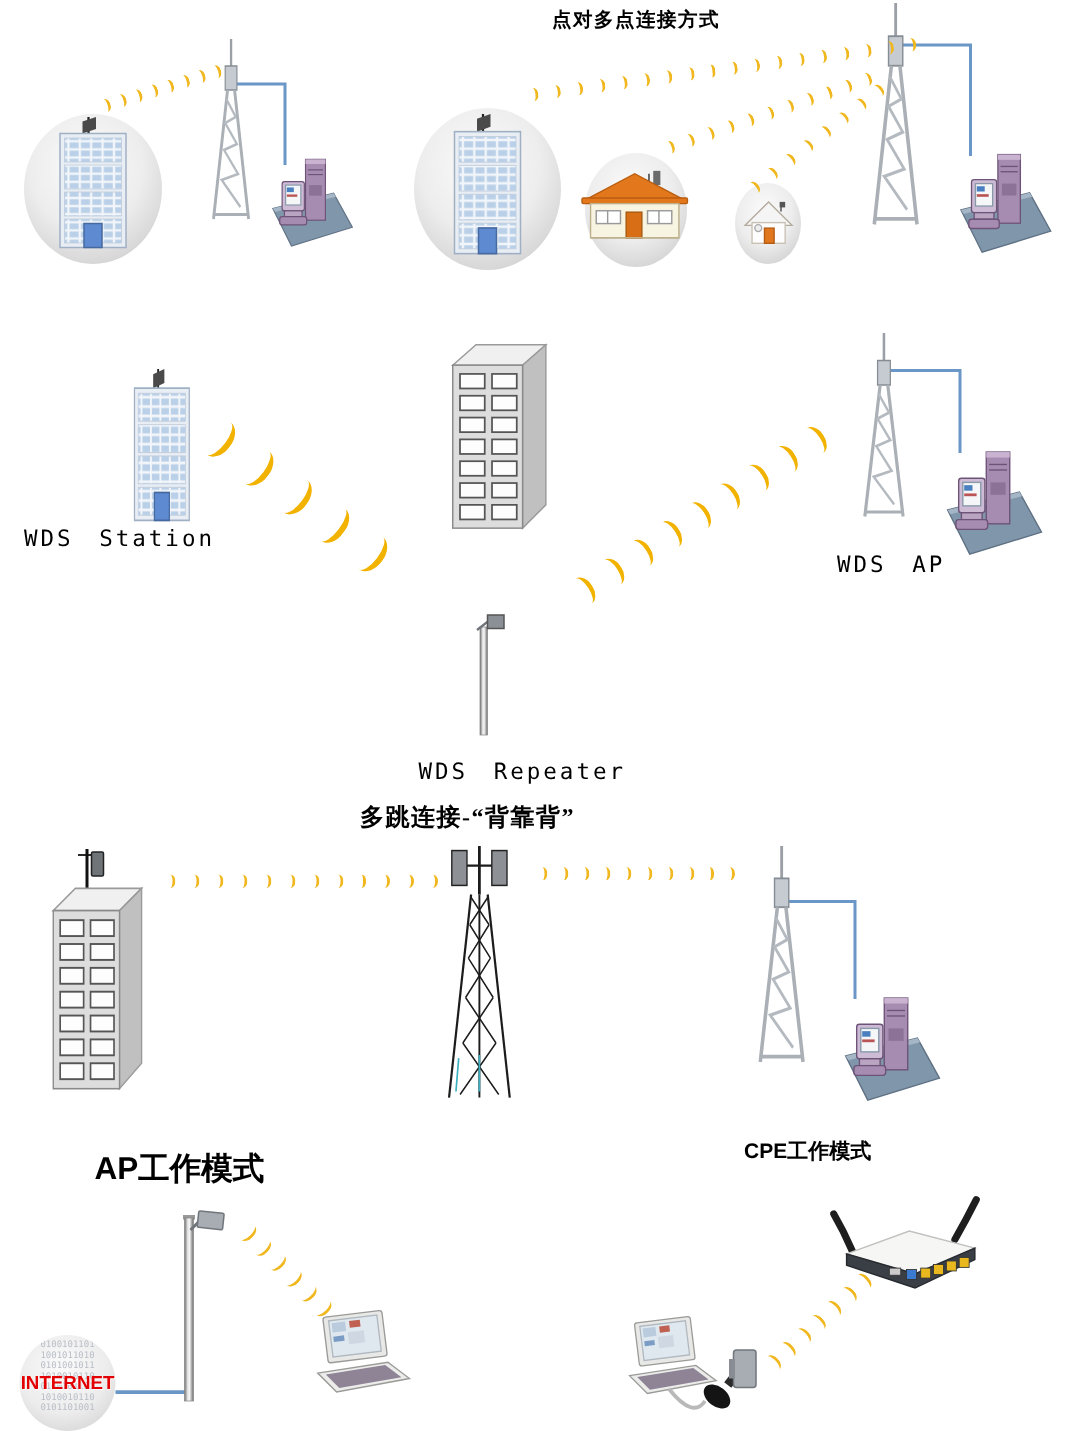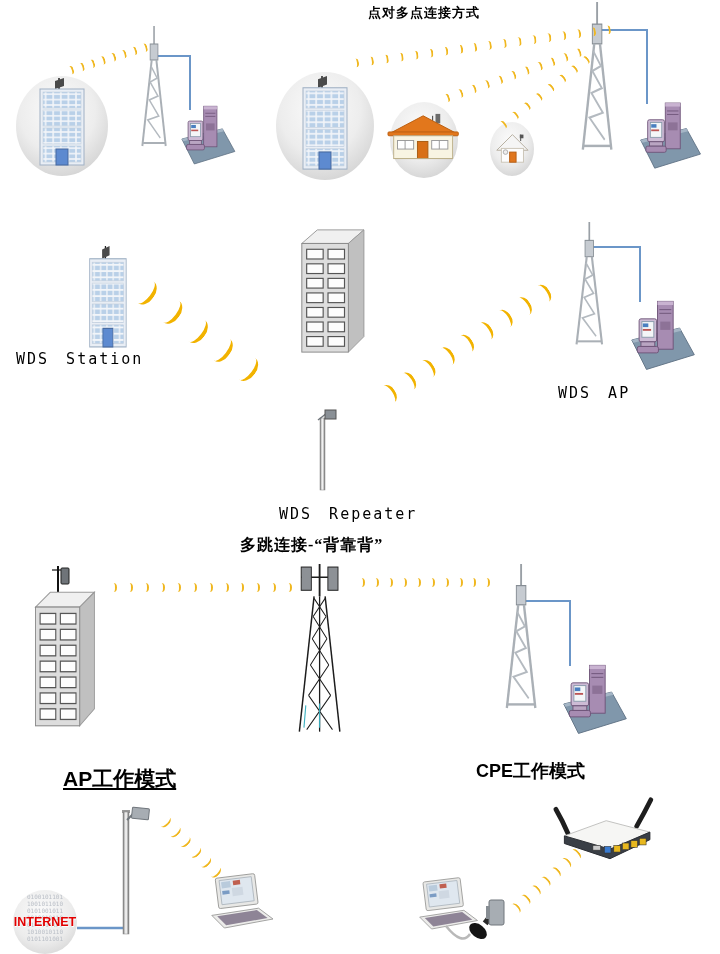--- a/index.html
+++ b/index.html
@@ -348,23 +348,23 @@
       <span style="width: 6.6px; height: 12px; border-right: 2px solid rgb(240, 183, 31); margin-right: 5px;"></span>
       <span style="width: 6.6px; height: 12px; border-right: 2px solid rgb(240, 183, 31); margin-right: 5px;"></span>
       <span style="width: 6.6px; height: 12px; border-right: 2px solid rgb(240, 183, 31); margin-right: 5px;"></span>
       <span style="width: 6.6px; height: 12px; border-right: 2px solid rgb(240, 183, 31); margin-right: 5px;"></span>
       <span style="width: 6.6px; height: 12px; border-right: 2px solid rgb(240, 183, 31); margin-right: 5px;"></span>
     </div>
 
 <div class="txt t-cjk-serif" style="left:368px;top:4px;font-size:13px;letter-spacing:1px;">点对多点连接方式</div>
 <div class="txt t-mono" style="left:16px;top:350px;">WDS Station</div>
 <div class="txt t-mono" style="left:279px;top:505px;">WDS Repeater</div>
-<div class="txt t-mono" style="left:558px;top:384px;">WDS AP</div>
+<div class="txt t-mono" style="left:558px;top:367px;">WDS AP</div>
 <div class="txt t-cjk-serif" style="left:240px;top:535px;font-size:16px;letter-spacing:1px;">多跳连接-“背靠背”</div>
-<div class="txt t-cjk-sans" style="left:63px;top:765px;font-size:21px;text-decoration:underline;">AP工作模式</div>
-<div class="txt t-cjk-sans" style="left:476px;top:759px;font-size:18px;">CPE工作模式</div>
+<div class="txt t-cjk-sans" style="left:63px;top:765px;font-size:21px;">AP工作模式</div>
+<div class="txt t-cjk-sans" style="left:496px;top:759px;font-size:14px;">CPE工作模式</div>
 
 <div class="globe">
   <div class="globe-bits">0100101101 1001011010 0101001011 1010010110 0100101101 1010010110 0101101001</div>
   <div class="globe-label">INTERNET</div>
 </div>
 
 </div>
 
 </body></html>

